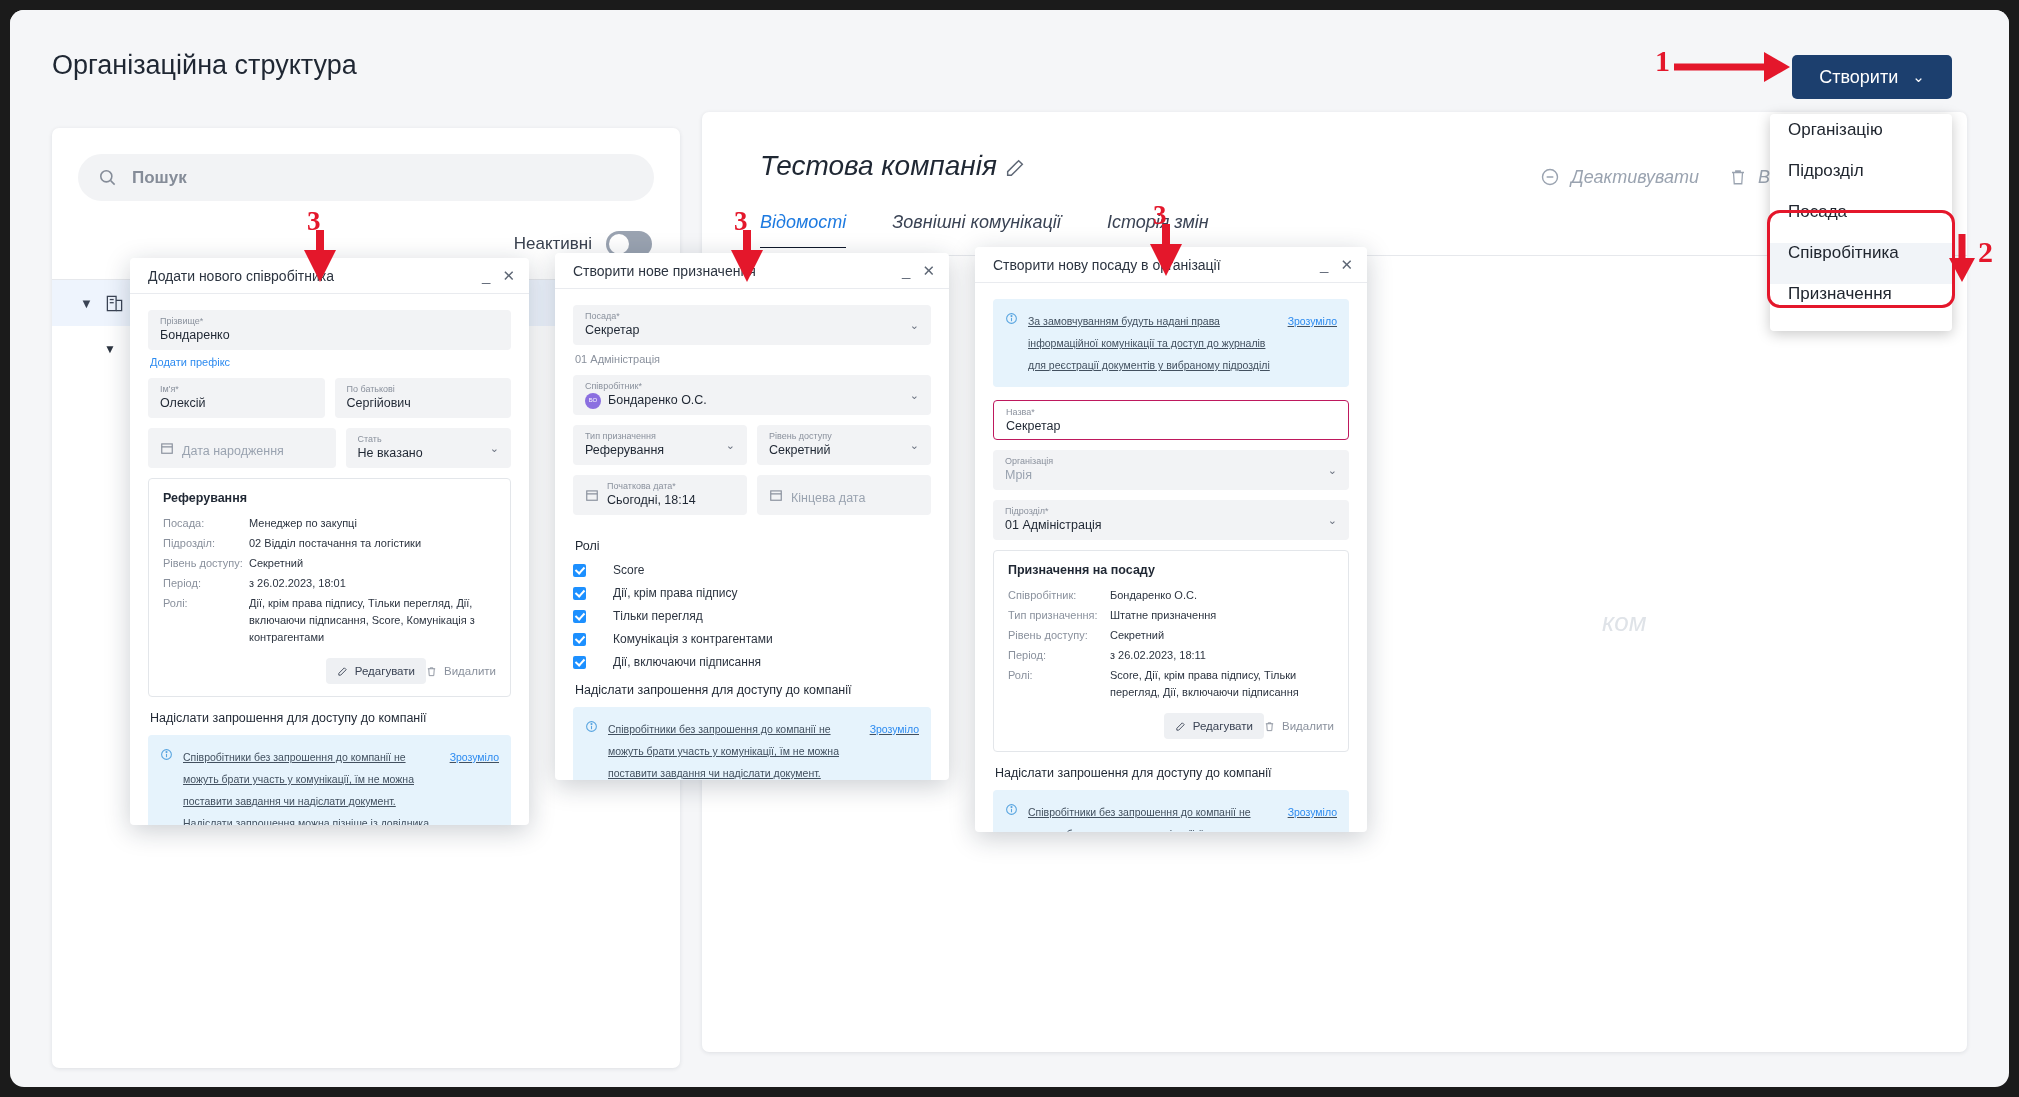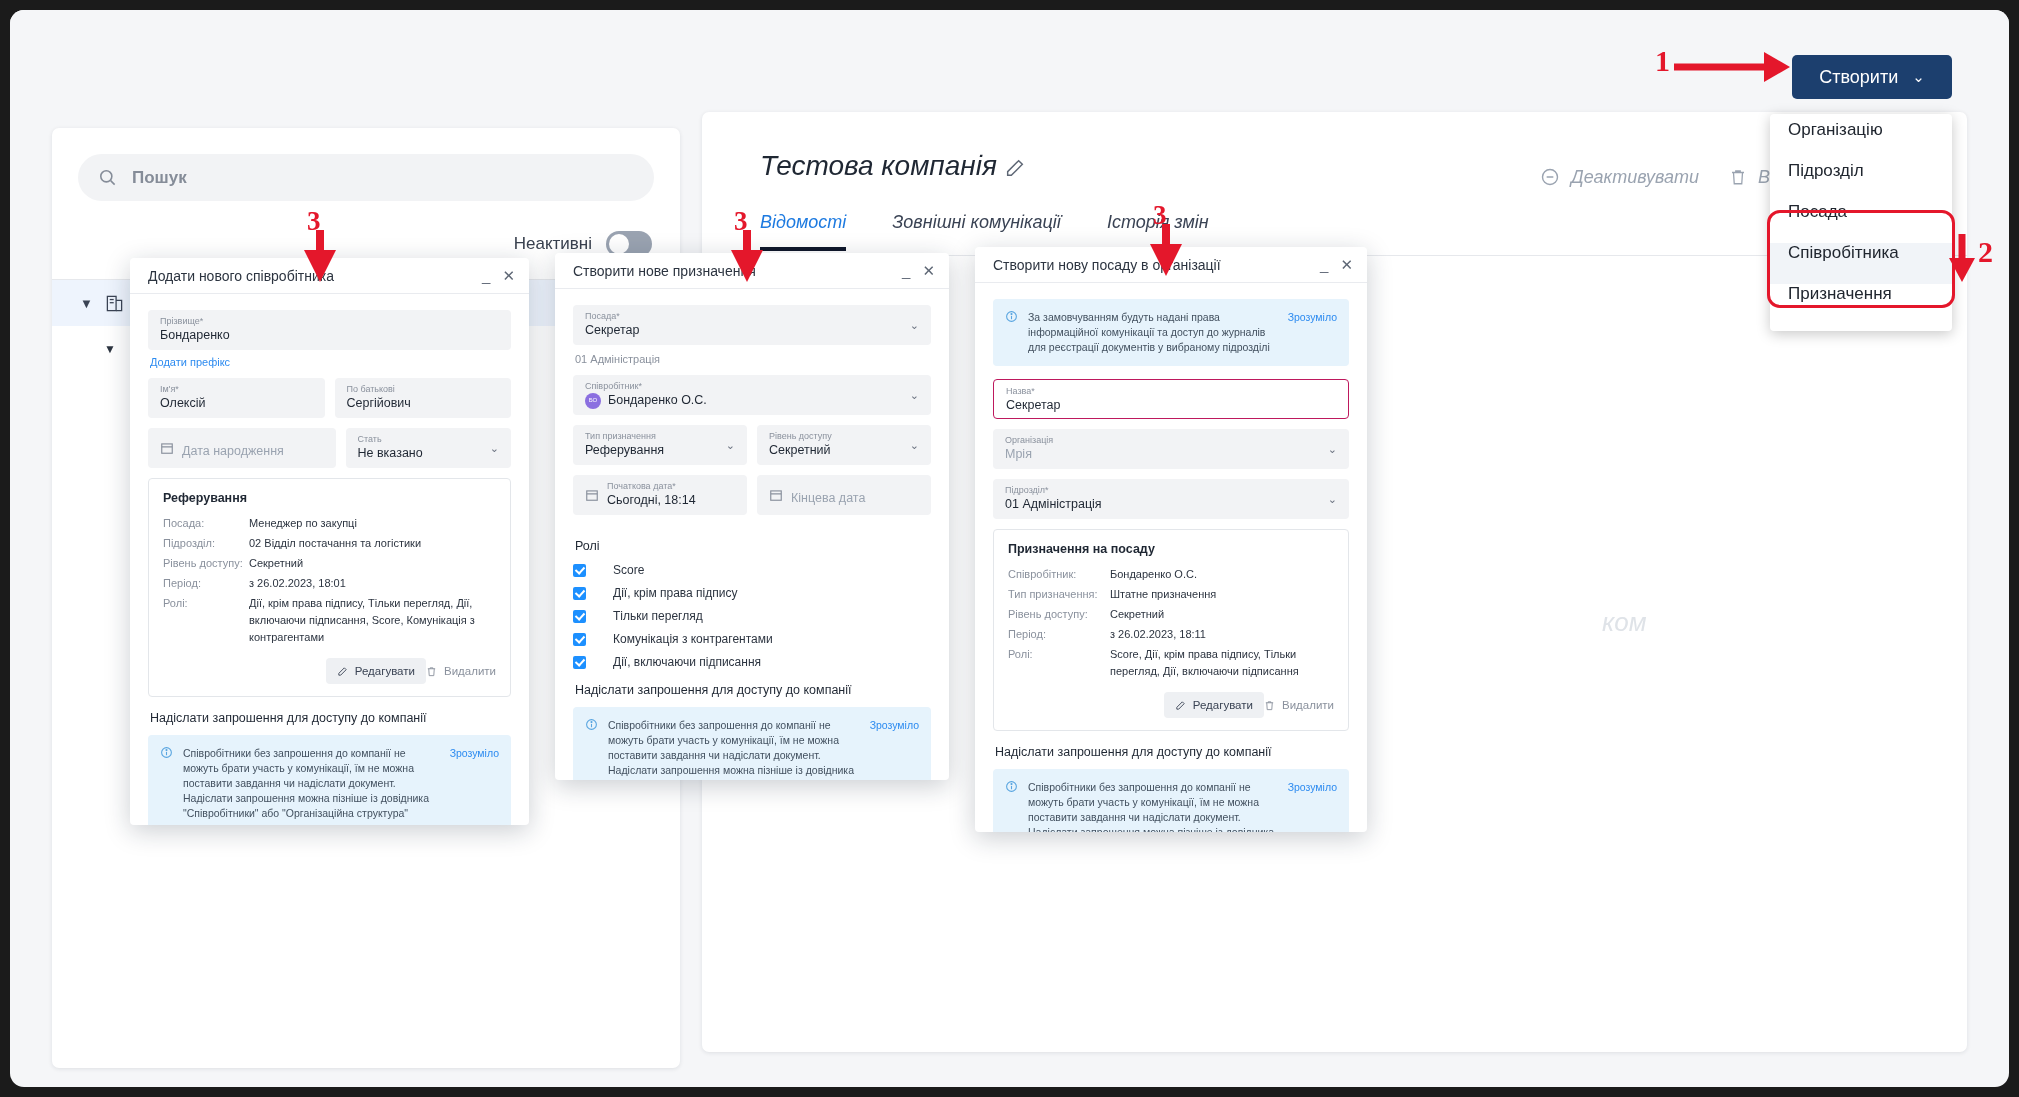--- a/index.html
+++ b/index.html
@@ -105,21 +105,21 @@
   .rp-act { display:flex; align-items:center; gap:11px; color:#9aa3b0; font-size:18px; }
   .rp-more {
     width:56px; height:40px; background:#eef0f3; border-radius:5px;
     display:flex; align-items:center; justify-content:center; color:#3a4354; font-size:20px;
   }
   .tabs {
     position:absolute; left:58px; top:100px; display:flex; gap:46px;
     font-size:18px;
   }
   .tab { padding-bottom:14px; color:#3a4354; cursor:pointer; }
-  .tab.active { color:#1d7ae0; border-bottom:4px solid #0f172a; }
+  .tab.active { color:#1d7ae0; border-bottom:1px solid #0f172a; }
   .tabs-line { position:absolute; left:0; top:143px; width:100%; height:1px; background:#e6e8ec; }
   .ghost-text {
     position:absolute; left:900px; top:495px; font-size:26px; color:#dfe3e8;
   }
   
   .dlg {
     position:absolute; background:#fff; border-radius:4px;
     box-shadow:0 6px 26px rgba(20,30,50,.22);
     z-index:30; overflow:hidden;
   }
@@ -159,21 +159,21 @@
   .btn-ghost {
     background:#eef0f3; border-radius:4px; height:26px; padding:0 11px;
     display:inline-flex; align-items:center; gap:7px; font-size:11.5px; color:#3a4354; cursor:pointer;
   }
   .btn-del {
     display:inline-flex; align-items:center; gap:7px; font-size:11.5px; color:#8a919d; cursor:pointer;
   }
   .sect-title { font-size:12.5px; color:#1f2733; margin:14px 0 10px 2px; }
   .notice {
     background:#e6f3fc; border-radius:4px; padding:11px 12px;
-    display:flex; gap:10px; font-size:10.5px; color:#42505f; line-height:15px;
+    display:flex; gap:10px; font-size:10.5px; color:#42505f; line-height:22px;text-decoration:underline;
   }
   .notice .ok { color:#2d8bf0; flex:none; margin-left:auto; cursor:pointer; }
   .notice .itxt { flex:1; }
   .ico-i { flex:none; color:#59a5e0; }
   .cb-row { display:flex; align-items:center; gap:27px; font-size:12px; color:#2c3440; margin-bottom:9px; }
   .cb {
     width:13px; height:13px; border-radius:2px; background:#1d90ff;
     position:relative; flex:none;
   }
   .cb::after {
@@ -185,20 +185,21 @@
     font-size:6px; display:inline-flex; align-items:center; justify-content:center;
     margin-right:7px; vertical-align:middle;
   }
 </style>
 </head>
 <body>
 
 <div class="screen">
 
   <div class="topbar">
+    <div class="page-title">Організаційна структура</div>
     <div class="create-btn">
       <span>Створити</span>
       <span class="chev">⌄</span>
     </div>
   </div>
 
   <div class="dropdown">
     <div class="dd-item">
         <span>Організацію</span>
       </div>

